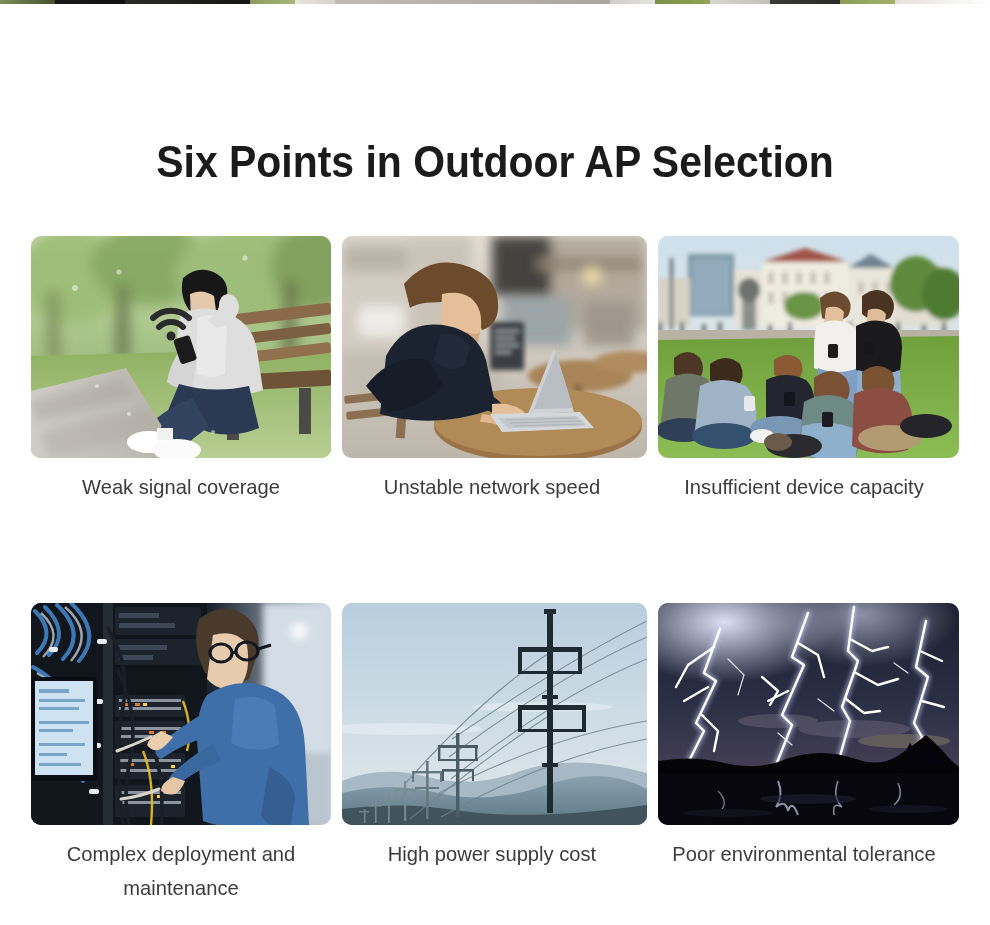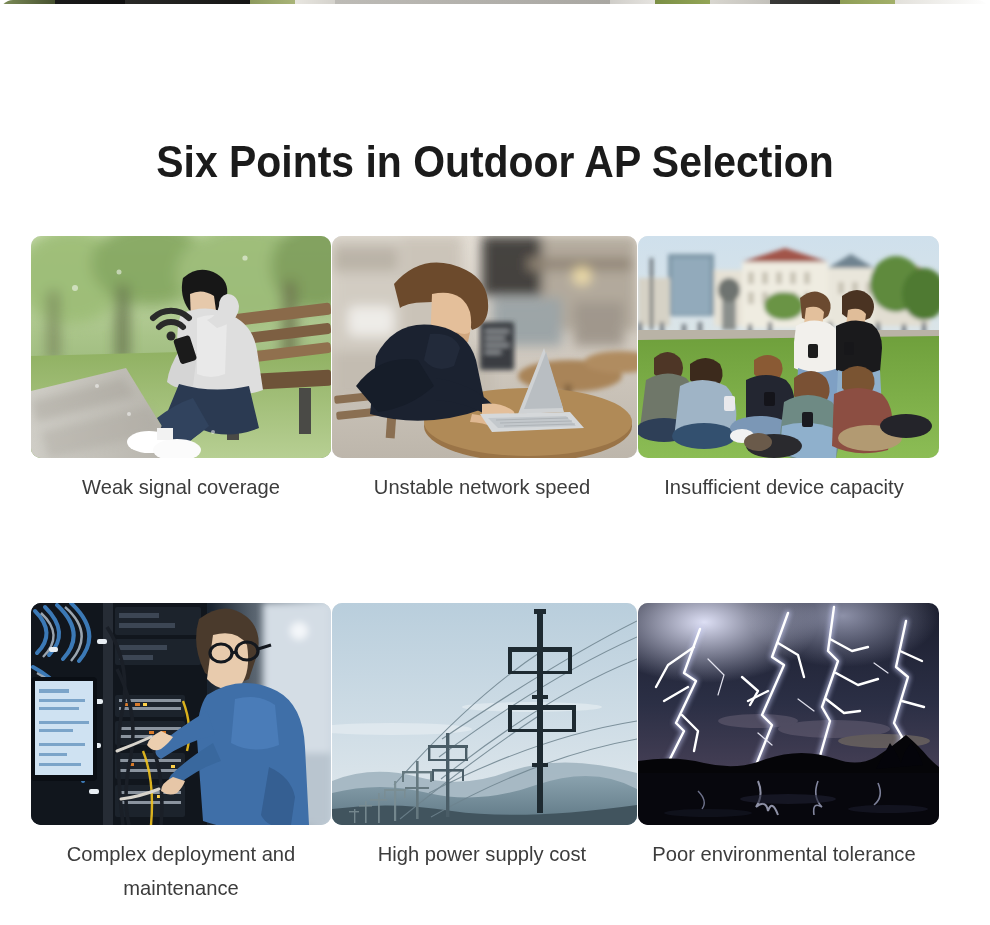--- a/index.html
+++ b/index.html
@@ -15,21 +15,20 @@
     font-family: "Liberation Sans", "DejaVu Sans", sans-serif;
     -webkit-font-smoothing: antialiased;
   }
 
   .page {
     position: relative;
     width: 990px;
     height: 925px;
     background: #ffffff;
     overflow: hidden;
-    border-radius: 13px;
   }
 
   
   .top-bleed {
     position: absolute;
     left: 0;
     top: 0;
     width: 990px;
     height: 4px;
     overflow: hidden;
@@ -55,21 +54,21 @@
 
   .grid {
     position: absolute;
     left: 31px;
     top: 236px;
     width: 928px;
   }
 
   .row {
     display: flex;
-    gap: 1px;
+    gap: 11px;
     align-items: flex-start;
   }
   .row-2 { margin-top: 99px; }
 
   .card {
     width: 300px;
     display: flex;
     flex-direction: column;
     align-items: center;
   }

